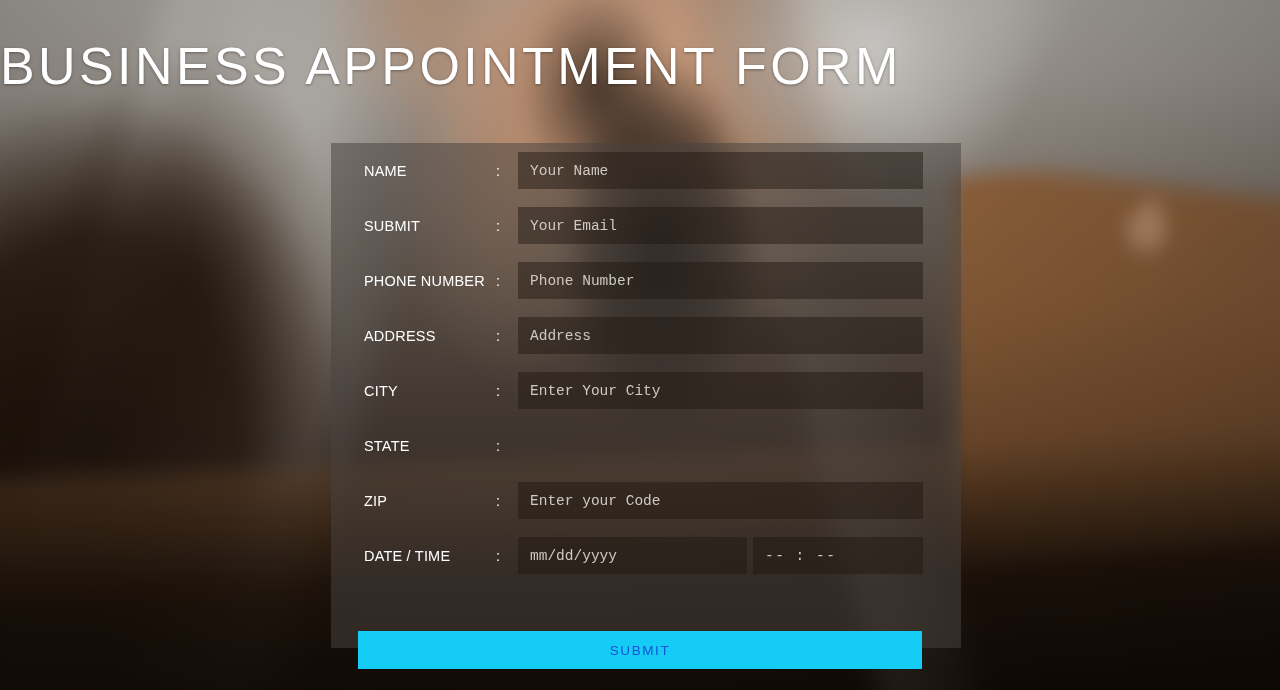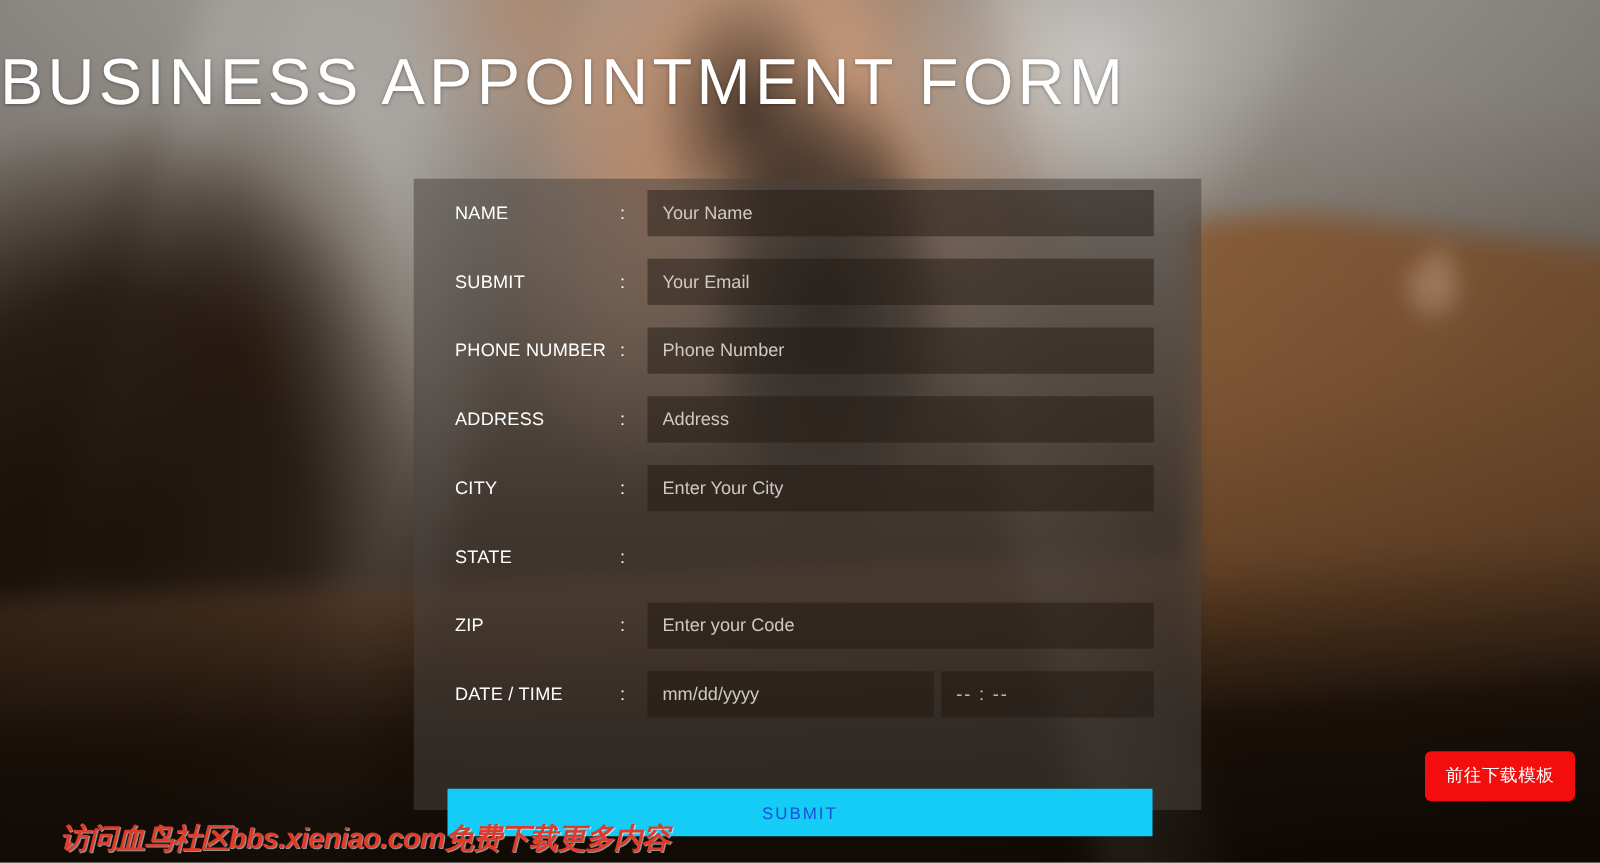--- a/index.html
+++ b/index.html
@@ -183,21 +183,21 @@
     text-align: left;
   }
 
   .field-input {
     box-sizing: border-box;
     height: 37px;
     border: none;
     outline: none;
     background: rgba(30,22,16,0.46);
     color: #e8e4e0;
-    font-family: Liberation Sans, sans-serif;
+    font-family: Liberation Mono, monospace;
     font-size: 14.5px;
     padding: 0 12px;
     border-radius: 0;
   }
   .field-input::placeholder {
     color: #cfc9c3;
     opacity: 1;
   }
   .field-input-wide { width: 405px; }
   .field-input-date { width: 229px; }
@@ -335,19 +335,15 @@
         <input class="field-input field-input-time" type="text" placeholder="-- : --" style="">
       </div>
 
     </div>
   </div>
 
   <div class="submit-wrap">
     <button class="submit-button">SUBMIT</button>
   </div>
 
-  <div class="watermark">
-    <span class="wm-a">访问血鸟社区bbs.xieniao.com</span><span class="wm-b">免费下载更多内容</span>
-  </div>
-
-  <button class="download-button">前往下载模板</button>
+
 
 </div>
 
 </body></html>

